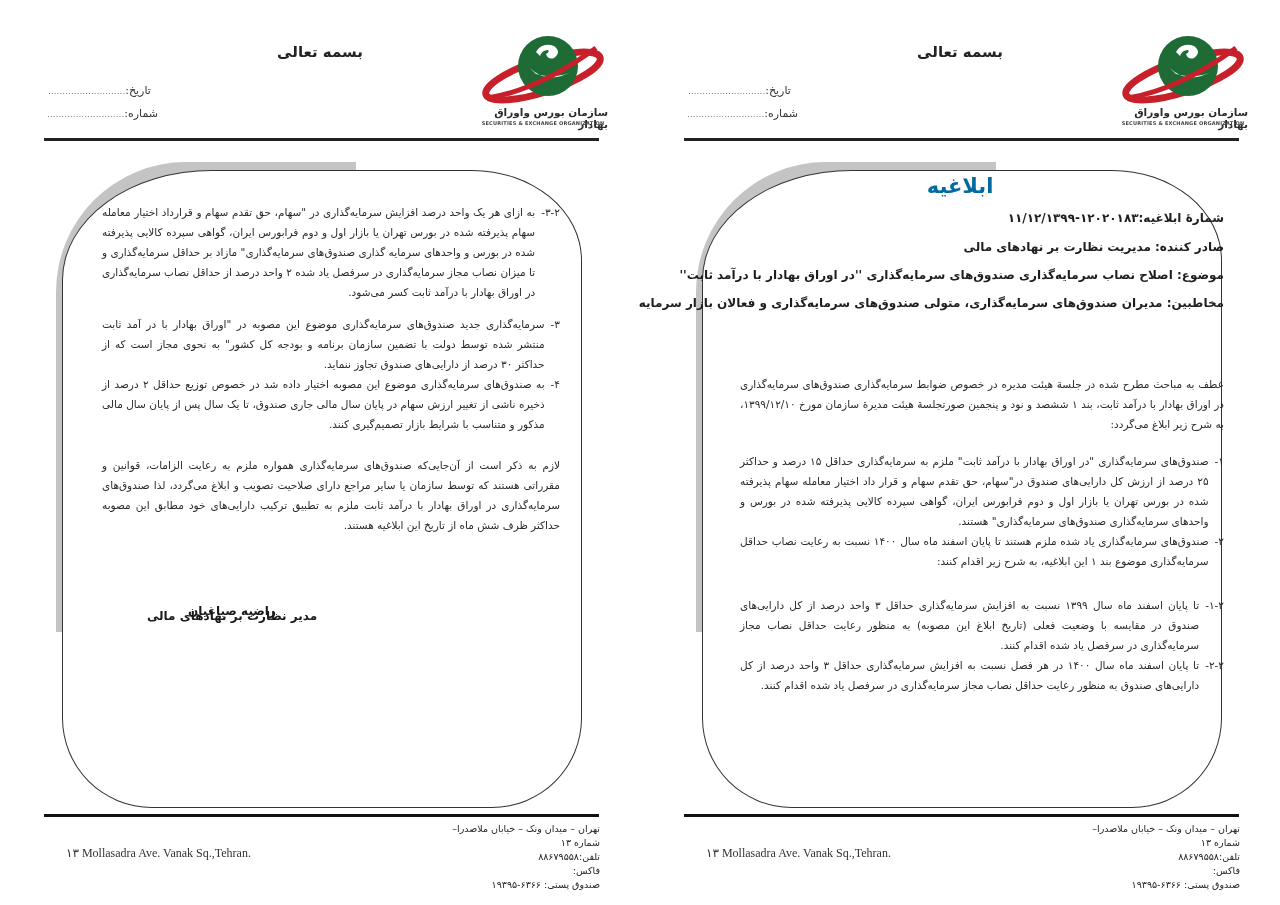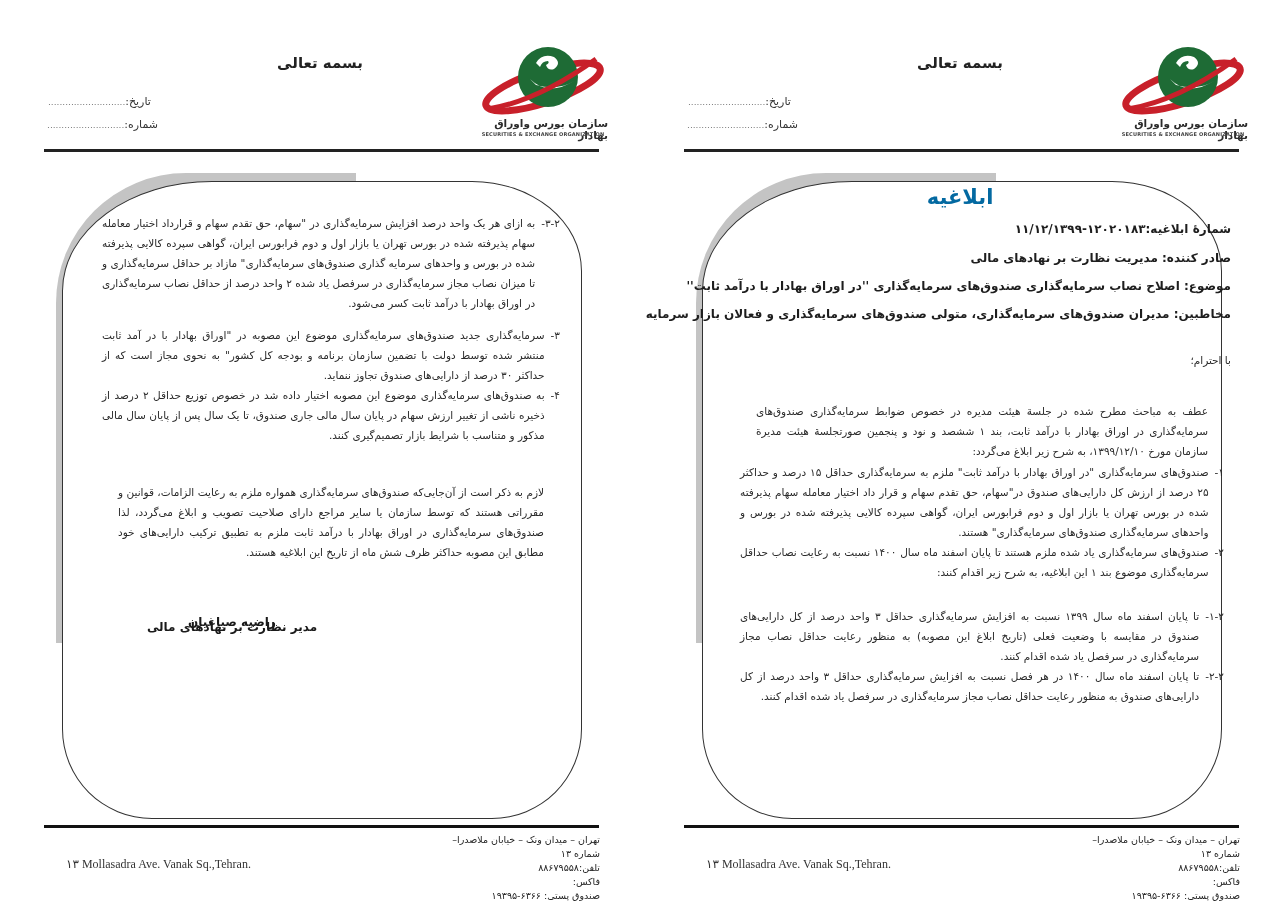--- a/index.html
+++ b/index.html
@@ -1,20 +1,20 @@
 <!DOCTYPE html>
 <html><head>
 <meta charset="utf-8">
 <style>
   html, body { margin:0; padding:0; }
   body {
     width:1280px; height:905px; background:#ffffff; position:relative; overflow:hidden;
     font-family:"DejaVu Sans", sans-serif; color:#222;
   }
-  .page { position:absolute; top:11px; width:640px; height:690px;padding-left:7px; }
+  .page { position:absolute; top:0; width:640px; height:690px; }
   .page.left { left:0; }
   .page.right { left:640px; }
 
   .bism { position:absolute; top:43px; left:240px; width:160px; text-align:center;
     font-size:15px; font-weight:bold; direction:rtl; color:#222; }
   .meta { position:absolute; left:48px; direction:rtl; font-size:11px; color:#333; width:110px; text-align:left; }
   .meta .dots { color:#777; letter-spacing:-1px; font-size:9px; }
   .meta.date { top:84px; }
   .meta.num { top:107px; }
 
@@ -26,21 +26,21 @@
 
   .rule-top { position:absolute; top:138px; left:44px; width:555px; height:3px; background:#222; }
   .rule-bot { position:absolute; top:814px; left:44px; width:555px; height:3px; background:#111; }
 
   .frame-shadow { position:absolute; top:162px; left:56px; width:300px; height:470px;
     background:#c4c4c4; border-radius:130px 0 0 0; }
   .frame { position:absolute; top:170px; left:62px; width:518px; height:636px;
     background:#fff; border:1.3px solid #333; border-radius:150px 110px 90px 90px / 110px 90px 90px 90px; }
 
   .body-text { position:absolute; direction:rtl; text-align:justify; font-size:10.5px; line-height:20px; color:#2a2a2a; }
-  .body-text p { margin:16px; }
+  .body-text p { margin:0; }
   .item { display:flex; flex-direction:row; }
   .item .marker { flex:0 0 auto; padding-left:6px; white-space:nowrap; }
   .item .txt { flex:1 1 auto; text-align:justify; }
 
   .title { position:absolute; top:174px; left:200px; width:240px; text-align:center;
     direction:rtl; font-size:21px; font-weight:bold; color:#0369a1; }
   .hdr { position:absolute; right:56px; direction:rtl; font-size:12px; font-weight:bold; color:#1e1e1e; white-space:nowrap; }
 
   .sign { position:absolute; direction:rtl; text-align:center; font-weight:bold; color:#1a1a1a; font-size:12px; }
 
@@ -72,21 +72,20 @@
 
   <div class="frame-shadow"></div>
   <div class="frame"></div>
 
   <div class="title">ابلاغیه</div>
   <div class="hdr" style="top:211px;">شمارۀ ابلاغیه:۱۲۰۲۰۱۸۳-۱۱/۱۲/۱۳۹۹</div>
   <div class="hdr" style="top:240px;">صادر کننده:  مدیریت نظارت بر نهادهای مالی</div>
   <div class="hdr" style="top:296px;">مخاطبین: مدیران صندوق‌های سرمایه‌گذاری، متولی صندوق‌های سرمایه‌گذاری و فعالان بازار سرمایه</div>
   <div class="hdr" style="top:268px;">موضوع: اصلاح نصاب سرمایه‌گذاری صندوق‌های سرمایه‌گذاری ''در اوراق بهادار با درآمد ثابت''</div>
 
-  <div class="body-text" style="top:339px; right:56px; width:490px;">با احترام؛</div>
 
   <div class="body-text" style="top:374px; left:100px; width:484px;">
     <p>عطف به مباحث مطرح شده در جلسة هیئت مدیره در خصوص ضوابط سرمایه‌گذاری صندوق‌های سرمایه‌گذاری در اوراق بهادار با درآمد ثابت، بند ۱ ششصد و نود و پنجمین صورتجلسة هیئت مدیرة سازمان مورخ ۱۳۹۹/۱۲/۱۰، به شرح زیر ابلاغ می‌گردد:</p>
   </div>
 
   <div class="body-text" style="top:451px; left:100px; width:484px;">
     <div class="item">
       <span class="marker">۱-</span>
       <span class="txt">صندوق‌های سرمایه‌گذاری "در اوراق بهادار با درآمد ثابت" ملزم به سرمایه‌گذاری حداقل ۱۵ درصد و حداکثر ۲۵ درصد از ارزش کل دارایی‌های صندوق در"سهام، حق تقدم سهام و قرار داد اختیار معامله سهام پذیرفته شده در بورس تهران یا بازار اول و دوم فرابورس ایران، گواهی سپرده کالایی پذیرفته شده در بورس و واحدهای سرمایه‌گذاری صندوق‌های سرمایه‌گذاری" هستند.</span>
     </div>

